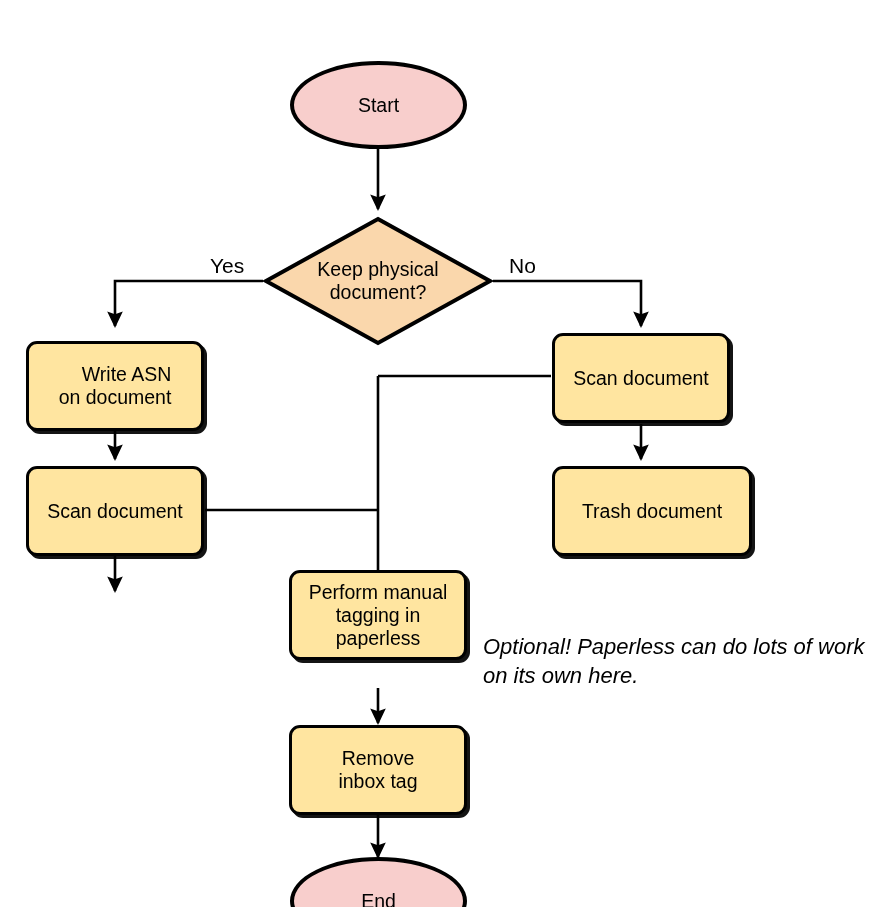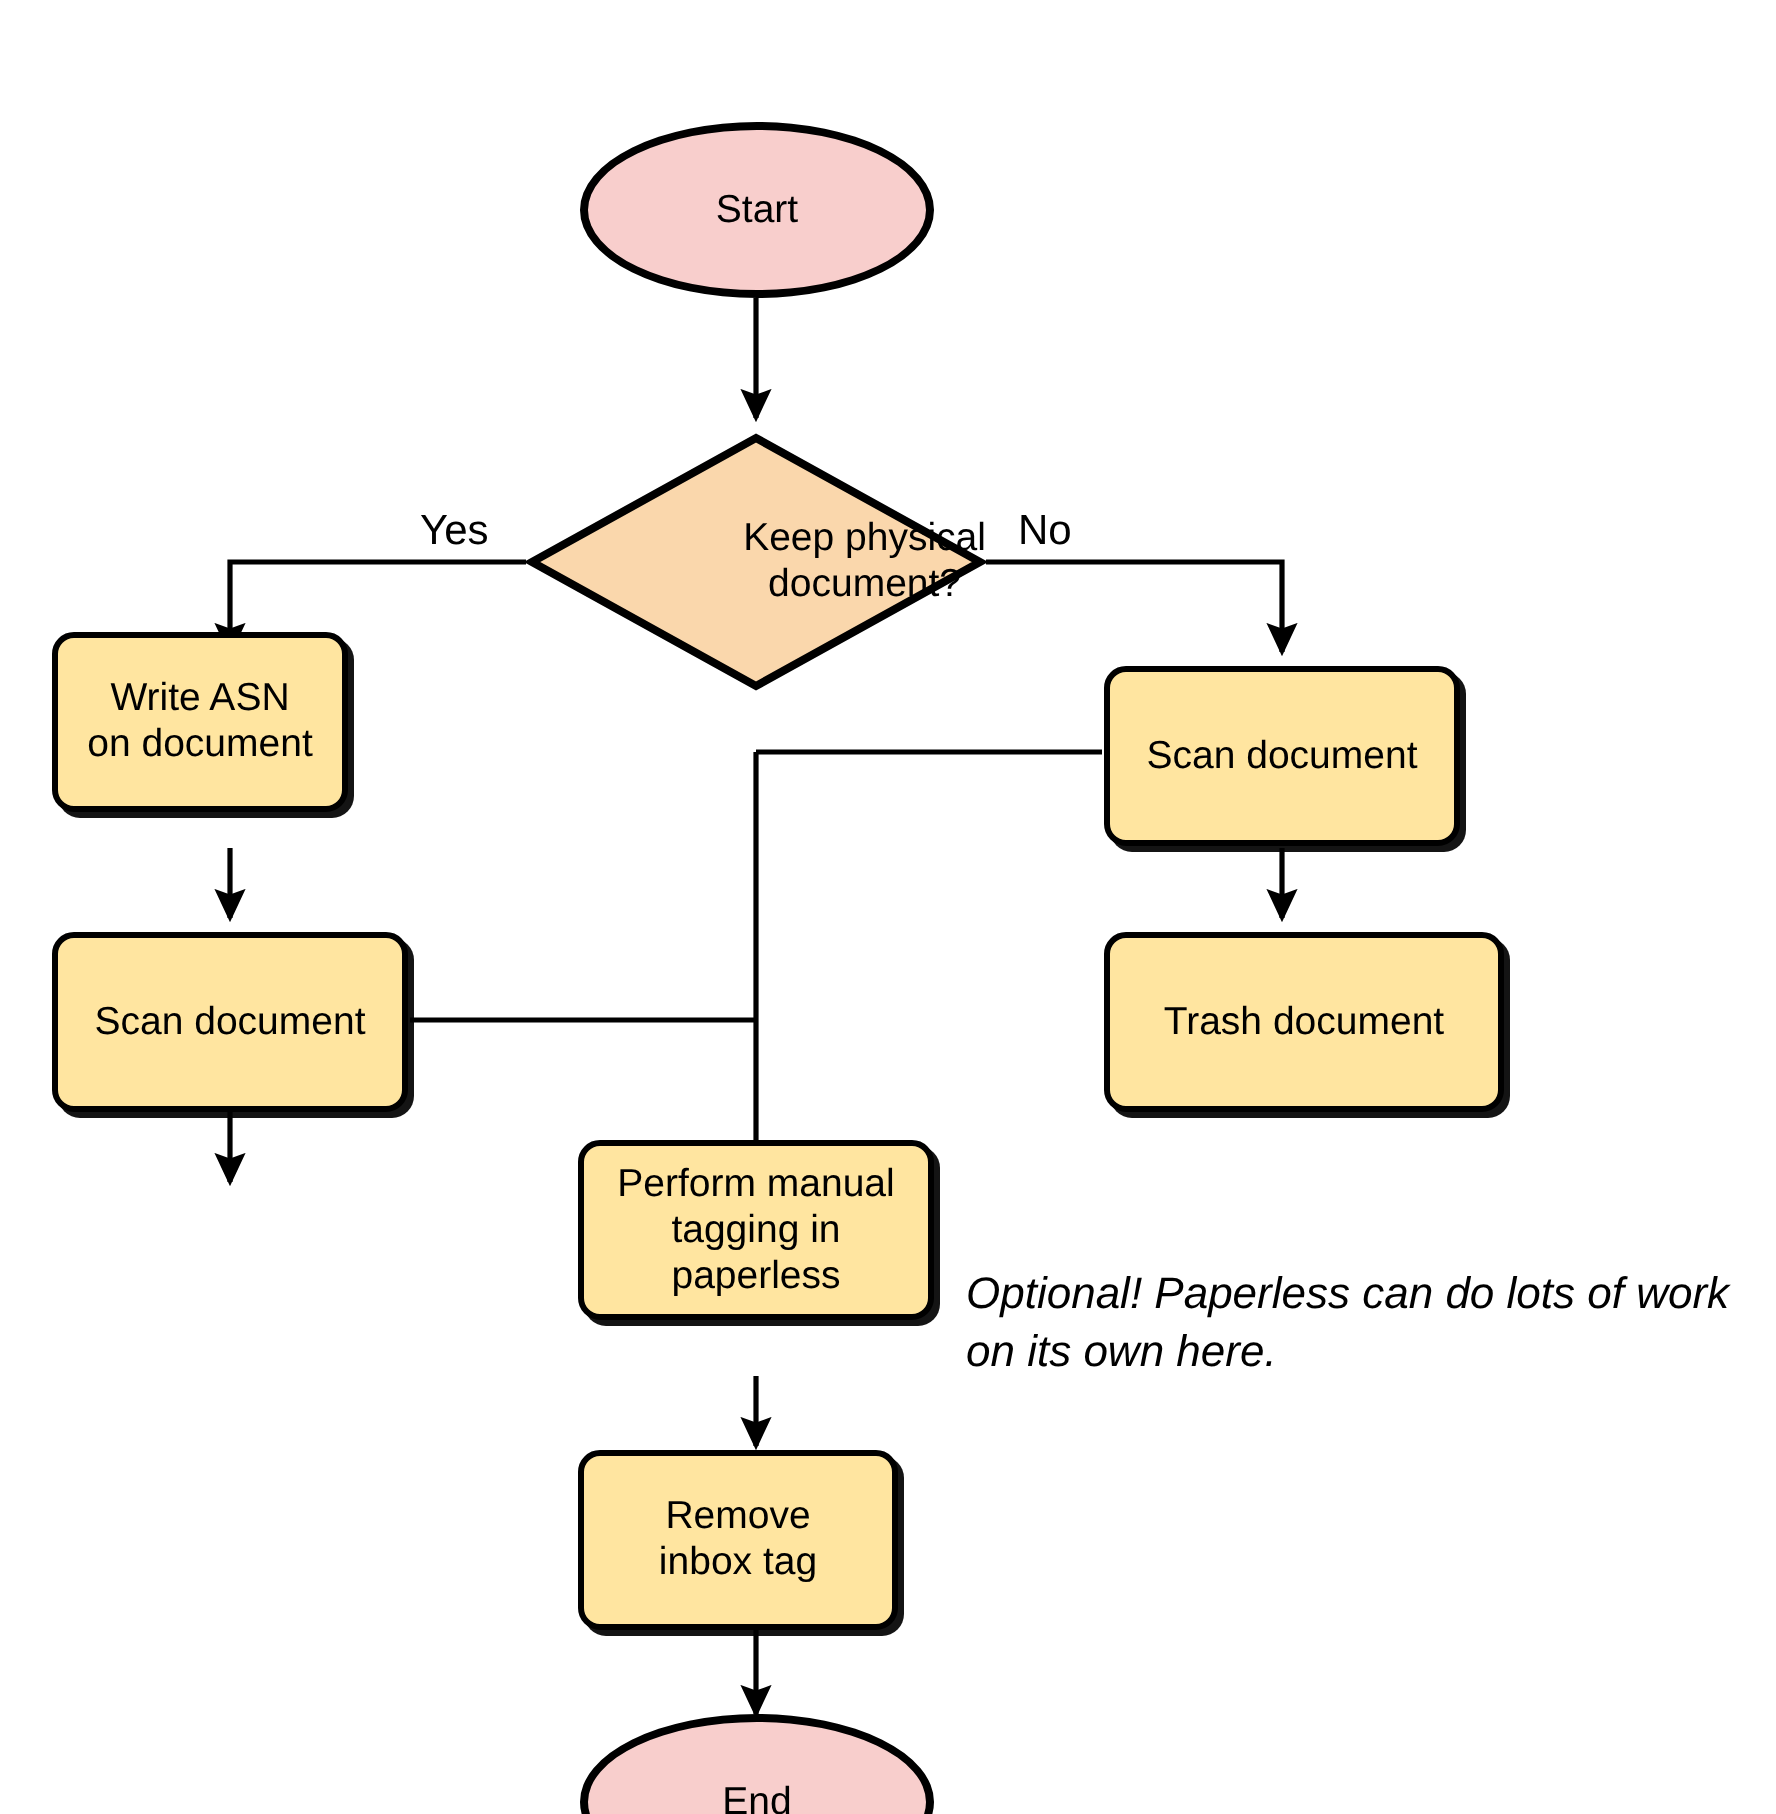--- a/index.html
+++ b/index.html
@@ -57,21 +57,21 @@
     border: 4px solid #000000;
     border-radius: 50%;
     background: #f8cecc;
     font-size: 19.5px;
   }
   .decision-wrap {
     position: absolute;
     z-index: 3;
     display: flex;
     align-items: center;
-    justify-content: flex-end;
+    justify-content: center;
   }
   .decision-wrap svg.diamond-shape {
     position: absolute;
     left: 0;
     top: 0;
     overflow: visible;
   }
   .decision-wrap .node-label {
     position: relative;
     z-index: 2;
@@ -151,21 +151,21 @@
   </div>
 
   <div class="edge-label" style="left:210px; top:211px;">
     <span>Yes</span>
   </div>
 
   <div class="edge-label" style="left:509px; top:211px;">
     <span>No</span>
   </div>
 
-  <div class="node box" style="left:26px; top:273px; width:148px; height:90px;">
+  <div class="node box" style="left:26px; top:298px; width:178px; height:90px;text-align:right;">
     <span class="node-label">Write ASN
 on document</span>
   </div>
 
   <div class="node box" style="left:26px; top:423px; width:178px; height:90px;">
     <span class="node-label">Scan document</span>
   </div>
 
 
   <div class="node box" style="left:552px; top:290px; width:178px; height:90px;">
@@ -175,21 +175,21 @@
   <div class="node box" style="left:552px; top:423px; width:200px; height:90px;">
     <span class="node-label">Trash document</span>
   </div>
 
   <div class="node box" style="left:289px; top:527px; width:178px; height:90px;">
     <span class="node-label">Perform manual
 tagging in
 paperless</span>
   </div>
 
-  <div class="node box" style="left:289px; top:682px; width:160px; height:90px;">
+  <div class="node box" style="left:289px; top:682px; width:178px; height:90px;">
     <span class="node-label">Remove
 inbox tag</span>
   </div>
 
   <div class="node terminator" style="left:290px; top:814px; width:177px; height:88px;">
     <span class="node-label">End</span>
   </div>
 
   <div class="annotation" style="left:483px; top:589px; width:400px;">
     <span>Optional! Paperless can do lots of work on its own here.</span>

